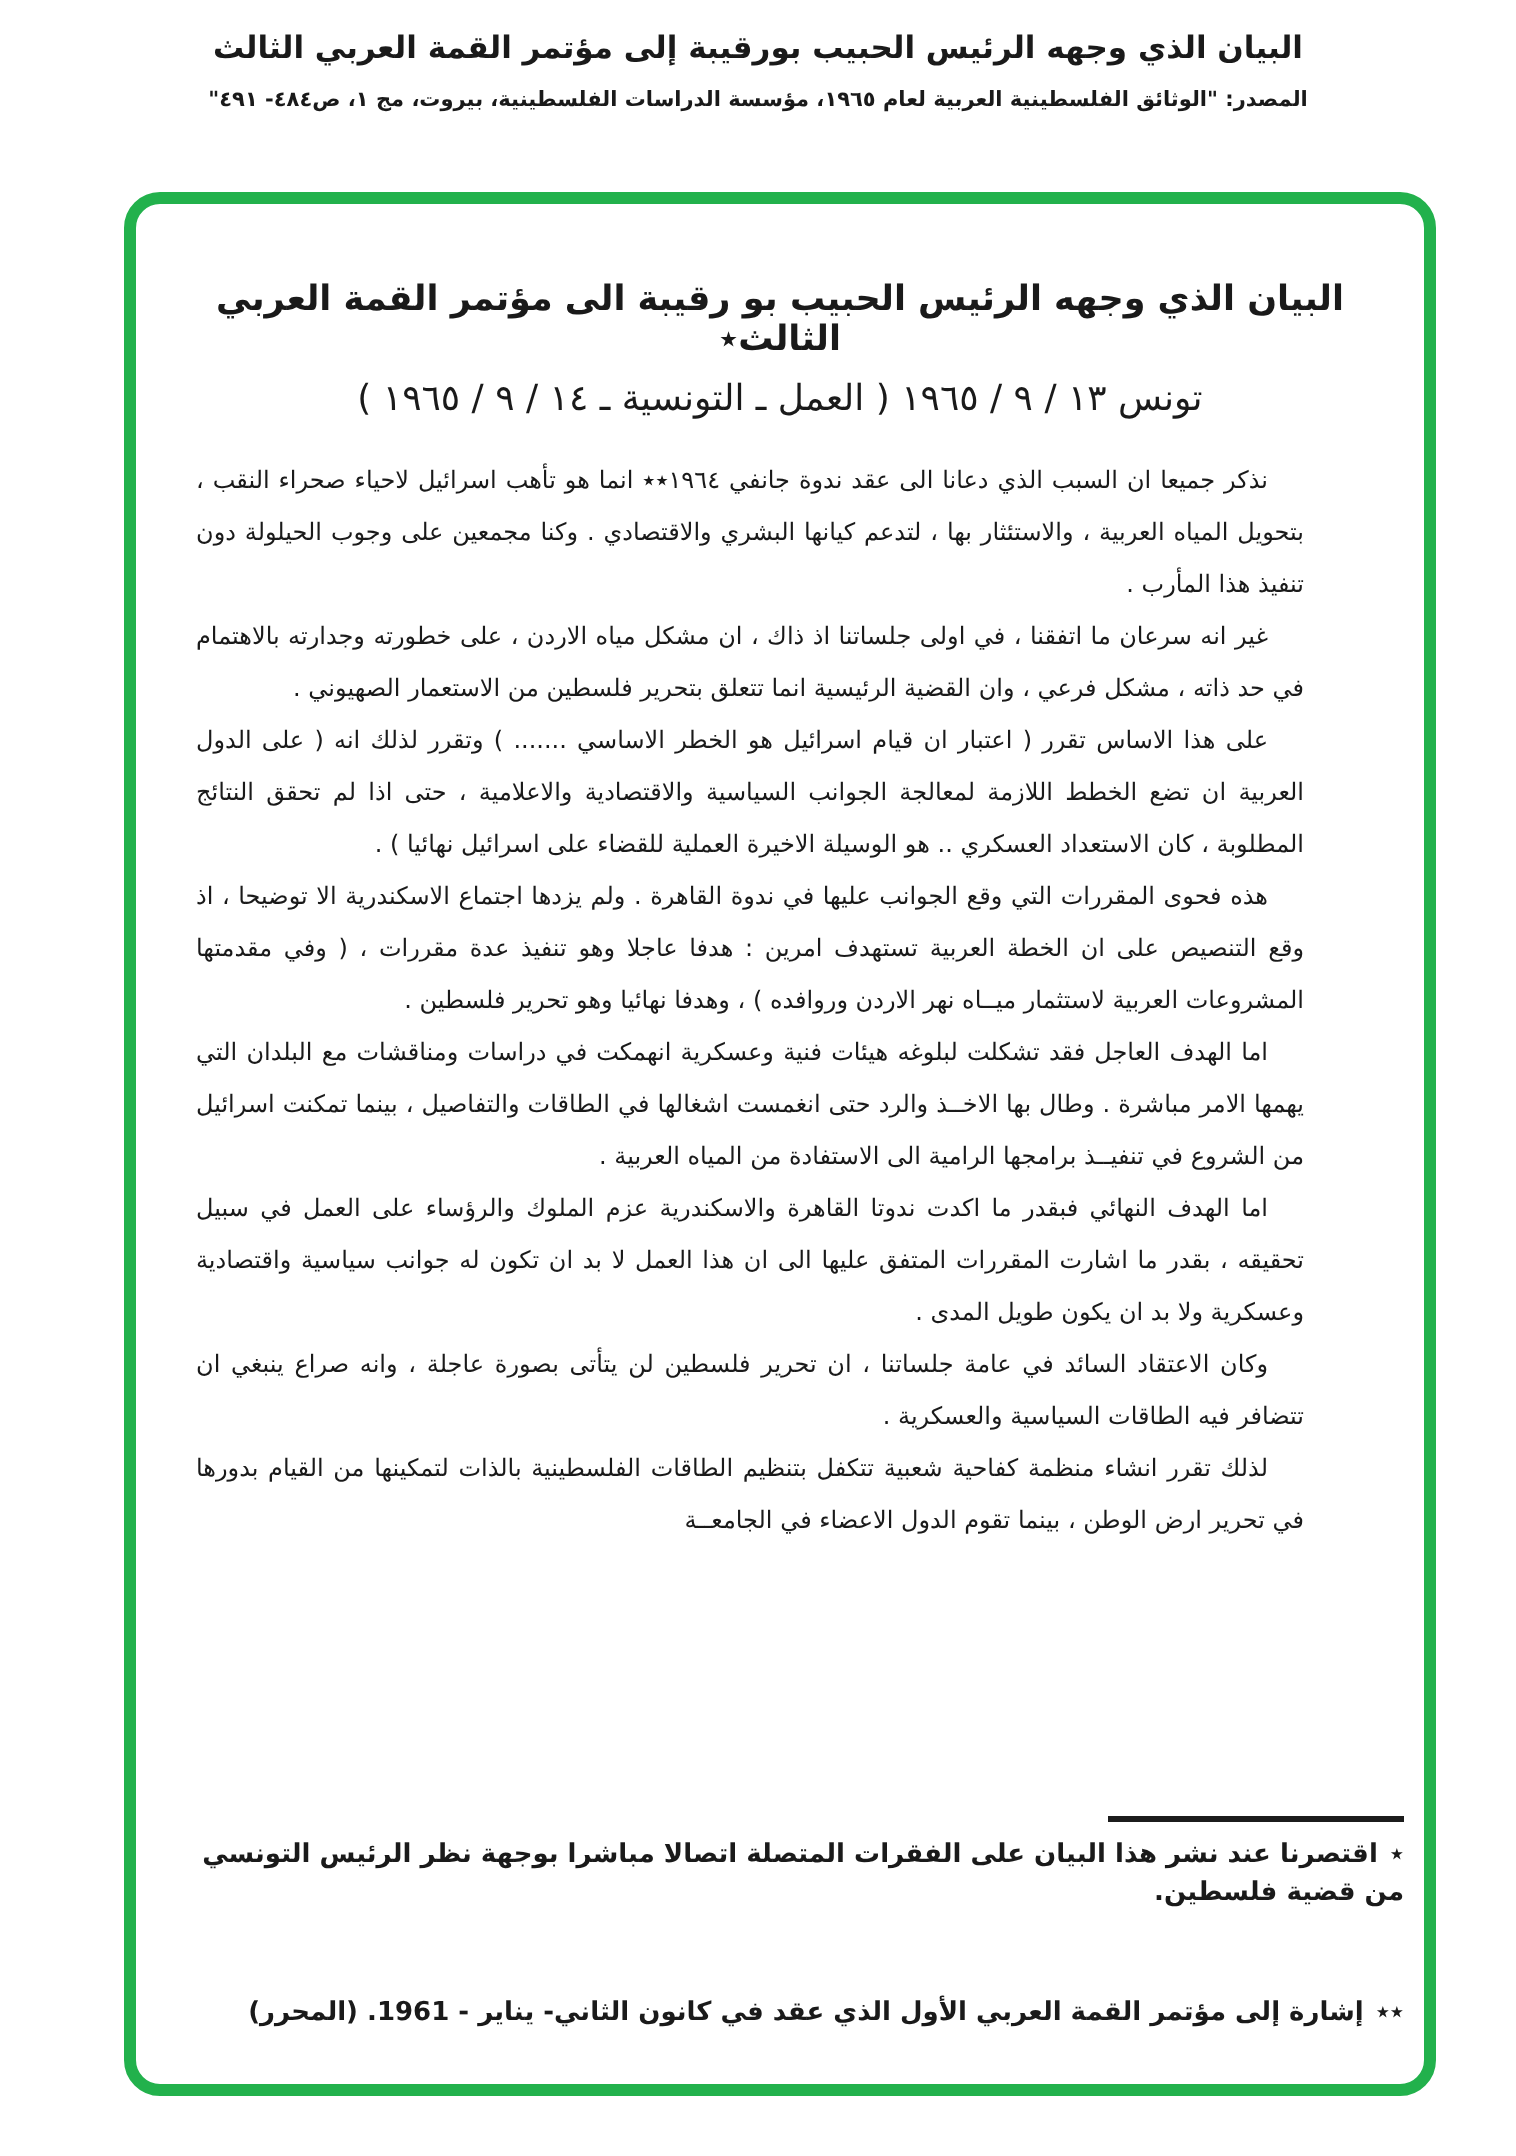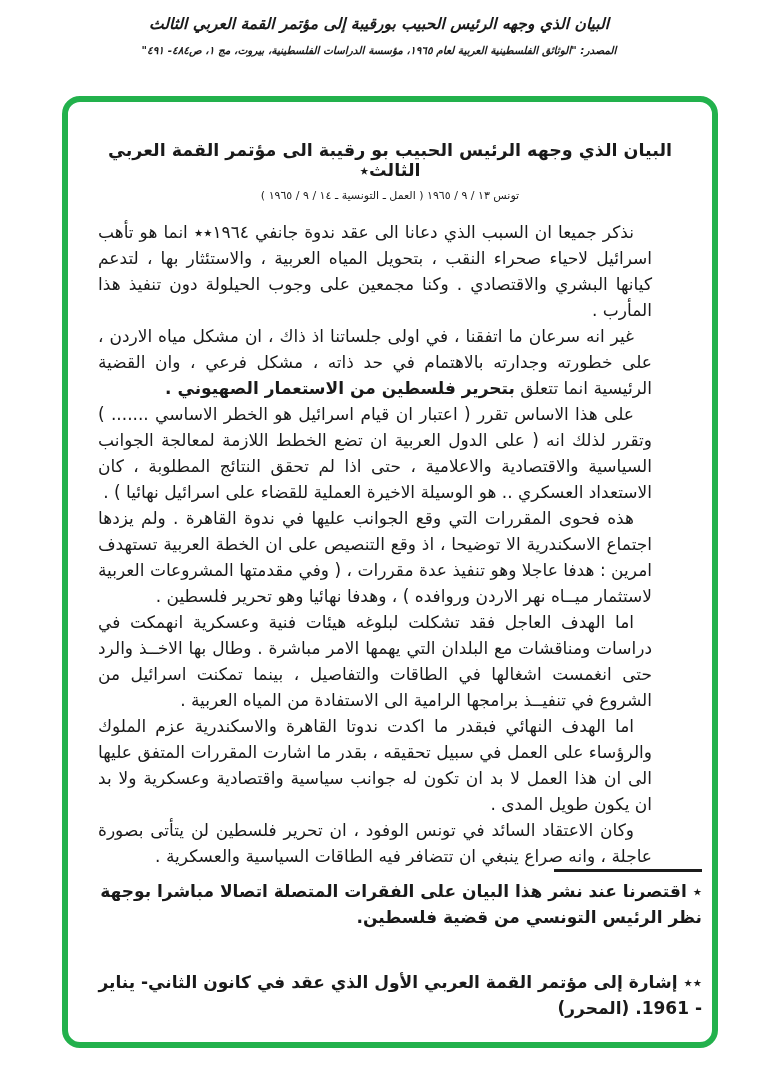--- a/index.html
+++ b/index.html
@@ -4,21 +4,21 @@
 <style>
   html, body { margin: 0; padding: 0; }
   body {
     width: 758px; height: 1078px;
     background: #ffffff;
     color: #1a1a1a;
     font-family: "DejaVu Sans", sans-serif;
     position: relative;
     overflow: hidden;
   }
-  .page-header { text-align: center; padding-top: 15px; direction: rtl; font-style: italic; }
+  .page-header { text-align: center; padding-top: 15px; direction: rtl; }
   .header-title { font-size: 15.5px; font-weight: bold; letter-spacing: 0; }
   .header-source { font-size: 10.5px; font-weight: bold; margin-top: 11px; }
 
   .document-frame {
     position: absolute;
     left: 62px; top: 96px;
     width: 656px; height: 952px;
     box-sizing: border-box;
     border: 6px solid #22b14c;
     border-radius: 18px;
@@ -30,43 +30,43 @@
   }
   .doc-title {
     text-align: center;
     font-weight: bold;
     font-size: 17.5px;
     margin-top: 38px;
     padding: 0 40px;
   }
   .doc-dateline {
     text-align: center;
-    font-size: 11px;
+    font-size: 18px;
     margin-top: 9px;
   }
   .doc-body {
     margin: 17px 60px 0 30px;
-    font-size: 17px;
+    font-size: 12px;
     line-height: 26px;
     text-align: justify;
   }
   .doc-body p { margin: 0; text-indent: 18px; }
-  .strong { font-weight: bold; margin-top: 12px; }
+  .strong { font-weight: normal; margin-top: 12px; }
 
   .footnotes {
     margin-top: auto;
     padding: 0 10px 26px 20px;
   }
   .footnote-rule {
     width: 148px; height: 3px;
     background: #1c1c1c;
     margin-bottom: 7px;
   }
   .footnote {
-    font-size: 17px;
+    font-size: 13px;
     font-weight: bold;
     line-height: 1.5;
     text-align: right;
   }
   .footnote + .footnote { margin-top: 40px; }
   .fn-marker { margin-left: 6px; }
 </style>
 </head>
 <body>
 
@@ -79,21 +79,22 @@
   <div class="doc-title">البيان الذي وجهه الرئيس الحبيب بو رقيبة الى مؤتمر القمة العربي الثالث٭</div>
   <div class="doc-dateline">تونس ١٣ / ٩ / ١٩٦٥ ( العمل ـ التونسية ـ ١٤ / ٩ / ١٩٦٥ )</div>
 
   <div class="doc-body">
     <p><span>نذكر جميعا ان السبب الذي دعانا الى عقد ندوة جانفي ١٩٦٤٭٭ انما هو تأهب اسرائيل لاحياء صحراء النقب ، بتحويل المياه العربية ، والاستئثار بها ، لتدعم كيانها البشري والاقتصادي . وكنا مجمعين على وجوب الحيلولة دون تنفيذ هذا المأرب .</span><span class="strong"></span></p>
     <p><span>غير انه سرعان ما اتفقنا ، في اولى جلساتنا اذ ذاك ، ان مشكل مياه الاردن ، على خطورته وجدارته بالاهتمام في حد ذاته ، مشكل فرعي ، وان القضية الرئيسية انما تتعلق </span><span class="strong">بتحرير فلسطين من الاستعمار الصهيوني .</span></p>
     <p><span>على هذا الاساس تقرر ( اعتبار ان قيام اسرائيل هو الخطر الاساسي ....... ) وتقرر لذلك انه ( على الدول العربية ان تضع الخطط اللازمة لمعالجة الجوانب السياسية والاقتصادية والاعلامية ، حتى اذا لم تحقق النتائج المطلوبة ، كان الاستعداد العسكري .. هو الوسيلة الاخيرة العملية للقضاء على اسرائيل نهائيا ) .</span><span class="strong"></span></p>
     <p><span>هذه فحوى المقررات التي وقع الجوانب عليها في ندوة القاهرة . ولم يزدها اجتماع الاسكندرية الا توضيحا ، اذ وقع التنصيص على ان الخطة العربية تستهدف امرين : هدفا عاجلا وهو تنفيذ عدة مقررات ، ( وفي مقدمتها المشروعات العربية لاستثمار ميــاه نهر الاردن وروافده ) ، وهدفا نهائيا وهو تحرير فلسطين .</span><span class="strong"></span></p>
     <p><span>اما الهدف العاجل فقد تشكلت لبلوغه هيئات فنية وعسكرية انهمكت في دراسات ومناقشات مع البلدان التي يهمها الامر مباشرة . وطال بها الاخــذ والرد حتى انغمست اشغالها في الطاقات والتفاصيل ، بينما تمكنت اسرائيل من الشروع في تنفيــذ برامجها الرامية الى الاستفادة من المياه العربية .</span><span class="strong"></span></p>
     <p><span>اما الهدف النهائي فبقدر ما اكدت ندوتا القاهرة والاسكندرية عزم الملوك والرؤساء على العمل في سبيل تحقيقه ، بقدر ما اشارت المقررات المتفق عليها الى ان هذا العمل لا بد ان تكون له جوانب سياسية واقتصادية وعسكرية ولا بد ان يكون طويل المدى .</span><span class="strong"></span></p>
-    <p><span>وكان الاعتقاد السائد في تونس الوفود ، ان تحرير فلسطين لن يتأتى بصورة عاجلة ، وانه صراع ينبغي ان تتضافر فيه الطاقات السياسية والعسكرية .</span><span class="strong"></span></p>
+    <p><span>وكان الاعتقاد السائد في عامة جلساتنا ، ان تحرير فلسطين لن يتأتى بصورة عاجلة ، وانه صراع ينبغي ان تتضافر فيه الطاقات السياسية والعسكرية .</span><span class="strong"></span></p>
+    <p><span>لذلك تقرر انشاء منظمة كفاحية شعبية تتكفل بتنظيم الطاقات الفلسطينية بالذات لتمكينها من القيام بدورها في تحرير ارض الوطن ، بينما تقوم الدول الاعضاء في الجامعــة</span><span class="strong"></span></p>
   </div>
 
   <div class="footnotes">
     <div class="footnote-rule"></div>
     <div class="footnote">
       <span class="fn-marker">٭</span><span>اقتصرنا عند نشر هذا البيان على الفقرات المتصلة اتصالا مباشرا بوجهة نظر الرئيس التونسي من قضية فلسطين.</span>
     </div>
     <div class="footnote">
       <span class="fn-marker">٭٭</span><span>إشارة إلى مؤتمر القمة العربي الأول الذي عقد في كانون الثاني- يناير - 1961. (المحرر)</span>
     </div>

